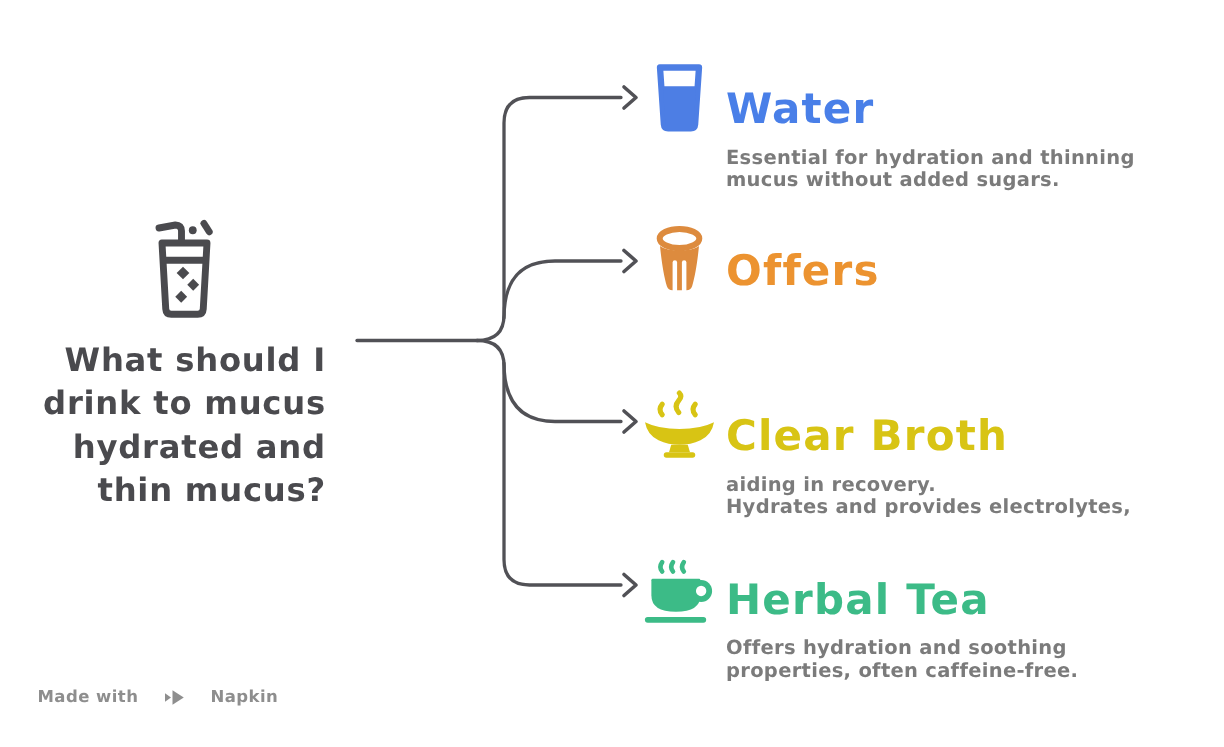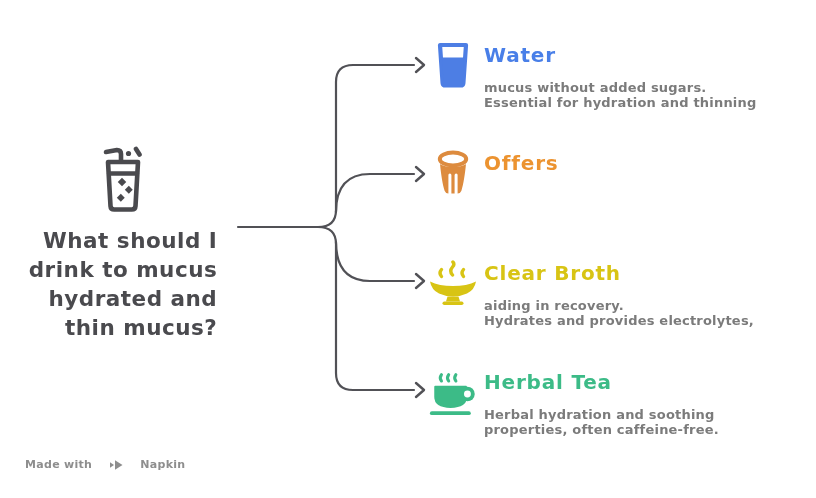--- a/index.html
+++ b/index.html
@@ -14,21 +14,21 @@
   .root-node { position:absolute; left:18px; top:146px; width:210px; display:flex; flex-direction:column; align-items:center; }
   .root-icon { height:66px; display:flex; justify-content:center; }
   .question { margin-top:14px; text-align:center; font-size:21.5px; font-weight:bold; color:#4a4a4e; line-height:29px; letter-spacing:0.5px; }
   .question div { white-space:nowrap;text-align:right; }
 
   
   .branch { position:absolute; left:428px; display:flex; align-items:flex-start; }
   .b0 { top:42px; } .b1 { top:150px; } .b2 { top:260px;justify-content:space-between; } .b3 { top:369px; }
   .bicon { width:50px; height:48px; display:flex; justify-content:center; align-items:flex-start; flex:0 0 50px; }
   .btext { margin-left:6px; }
-  .btitle { margin-top:1px; font-size:20px; font-weight:bold; letter-spacing:0.8px; line-height:24px; white-space:nowrap; }
+  .btitle { margin-top:19px; font-size:28px; font-weight:bold; letter-spacing:0.8px; line-height:24px; white-space:nowrap; }
   .b0 .btitle { color:#497fe8; }
   .b1 .btitle { color:#ec9330; }
   .b2 .btitle { color:#d8c414; }
   .b3 .btitle { color:#3cbb87; }
   .bdesc { margin-top:13px; font-size:13px; font-weight:bold; color:#7b7b7b; line-height:15px; letter-spacing:0.2px; }
   .bdesc div { white-space:nowrap; }
 
   
   .watermark { position:absolute; left:25px; top:458px; display:flex; align-items:center; gap:17px; font-size:11px; font-weight:bold; color:#8e8e8e; letter-spacing:0.3px; }
 </style>
@@ -81,22 +81,22 @@
   <div class="branch b0">
     <div class="bicon">
       <svg width="32" height="46" viewBox="0 0 32 46" aria-hidden="true">
         <path d="M3 3 H29 L26.4 41 Q26.2 43.5 23.6 43.5 H8.4 Q5.8 43.5 5.6 41 Z" fill="none" stroke="#4d7ee4" stroke-width="4.2" stroke-linejoin="round"></path>
         <path d="M4.9 15.5 H27.1 L25.4 40.5 Q25.3 42 23.6 42 H8.4 Q6.7 42 6.6 40.5 Z" fill="#4d7ee4"></path>
       </svg>
     </div>
     <div class="btext">
       <div class="btitle">Water</div>
       <div class="bdesc">
+        <div>Essential for hydration and thinning</div>
         <div>mucus without added sugars.</div>
-        <div>Essential for hydration and thinning</div>
       </div>
     </div>
   </div>
 
   <div class="branch b1">
     <div class="bicon">
       <svg width="34" height="46" viewBox="0 0 34 46" aria-hidden="true">
         <ellipse cx="17" cy="9" rx="13.2" ry="6.4" fill="none" stroke="#dd8b3e" stroke-width="4"></ellipse>
         <path d="M4 14 C5 24 6.5 34 8.6 40.8 Q9.5 43.5 12.3 43.5 H21.7 Q24.5 43.5 25.4 40.8 C27.5 34 29 24 30 14 C25 18 9 18 4 14 Z" fill="#dd8b3e"></path>
         <rect x="12.4" y="23.5" width="3" height="22" rx="1.5" fill="#ffffff"></rect>
@@ -144,21 +144,21 @@
           <circle cx="41" cy="25" r="7.6"></circle>
           <path d="M7.5 16.5 H39.5 Q40.5 16.5 40.5 17.5 V28 Q40.5 39.5 23.5 39.5 Q6.5 39.5 6.5 28 V17.5 Q6.5 16.5 7.5 16.5 Z"></path>
           <rect x="2" y="43" width="42.5" height="4" rx="2"></rect>
         </g>
         <circle cx="41" cy="25" r="3.6" fill="#ffffff"></circle>
       </svg>
     </div>
     <div class="btext">
       <div class="btitle">Herbal Tea</div>
       <div class="bdesc">
-        <div>Herbal hydration and soothing</div>
+        <div>Offers hydration and soothing</div>
         <div>properties, often caffeine-free.</div>
       </div>
     </div>
   </div>
 
   <div class="watermark">
     <span>Made with</span>
     <span style="display:inline-flex;">
       <svg width="14" height="12" viewBox="0 0 14 12" aria-hidden="true">
         <path d="M1 3.2 L5 6 L1 8.8 Z" fill="#8e8e8e"></path>

